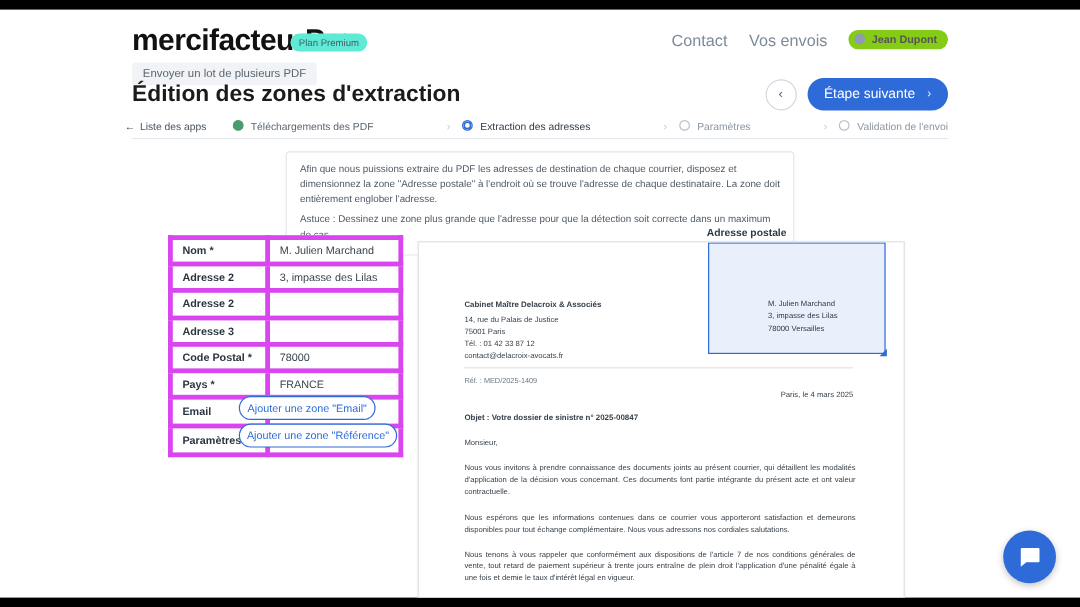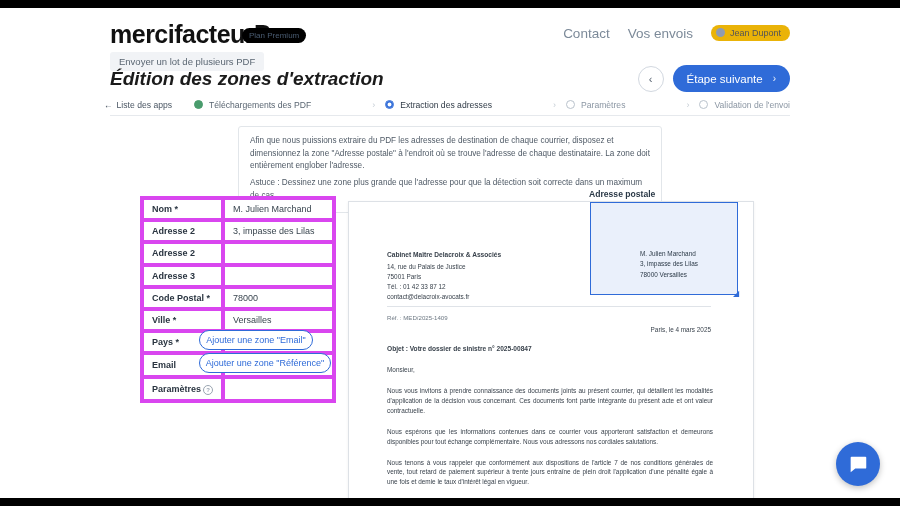--- a/index.html
+++ b/index.html
@@ -36,21 +36,21 @@
     font-weight: bold;
     letter-spacing: -0.5px;
     color: #111;
     white-space: nowrap;
   }
   .logo .pro { font-weight: bold; }
   .plan-badge {
     position: absolute;
     left: 242px;
     top: 20px;
-    background: #000000;
+    background: #5eead4;
     color: #4a5c72;
     font-size: 8px;
     padding: 3px 7px;
     border-radius: 9px;
     white-space: nowrap;
   }
   .nav {
     position: absolute;
     right: 110px;
     top: 17px;
@@ -62,26 +62,27 @@
   .nav a {
     color: #7c8a99;
     font-size: 13.5px;
     text-decoration: none;
     white-space: nowrap;
   }
   .user-chip {
     display: flex;
     align-items: flex-start;
     gap: 5px;
-    background: #eab308;
+    background: #84cc16;
     border-radius: 10px;
     padding: 3px 9px 3px 5px;
     font-size: 9px;
     color: #555;
     white-space: nowrap;
+    font-weight: bold;
   }
   .user-dot {
     width: 9px; height: 9px;
     border-radius: 50%;
     background: #8f9bb3;
     display: inline-block;
   }
 
   
   .subbar {
@@ -102,21 +103,20 @@
     right: 110px;
     display: flex;
     align-items: center;
     justify-content: space-between;
   }
   .page-title {
     font-size: 19px;
     font-weight: bold;
     color: #1b1b1b;
     white-space: nowrap;
-    font-style: italic;
   }
   .title-actions {
     display: flex;
     align-items: center;
     gap: 9px;
   }
   .round-btn {
     width: 26px; height: 26px;
     border-radius: 50%;
     border: 1px solid #d2d8e0;
@@ -455,24 +455,20 @@
     </tr>
     <tr>
       <td class="lbl">Adresse 3</td>
       <td class="val"></td>
     </tr>
     <tr>
       <td class="lbl">Code Postal *</td>
       <td class="val">78000</td>
     </tr>
     <tr>
-      <td class="lbl">Ville *</td>
-      <td class="val">Versailles</td>
-    </tr>
-    <tr>
       <td class="lbl">Pays *</td>
       <td class="val">FRANCE</td>
     </tr>
     <tr style="height:24px">
       <td class="lbl">Email</td>
       <td class="val"></td>
     </tr>
     <tr style="height:24px">
       <td class="lbl">
         <span>Paramètres</span><span class="help-icon">?</span>

